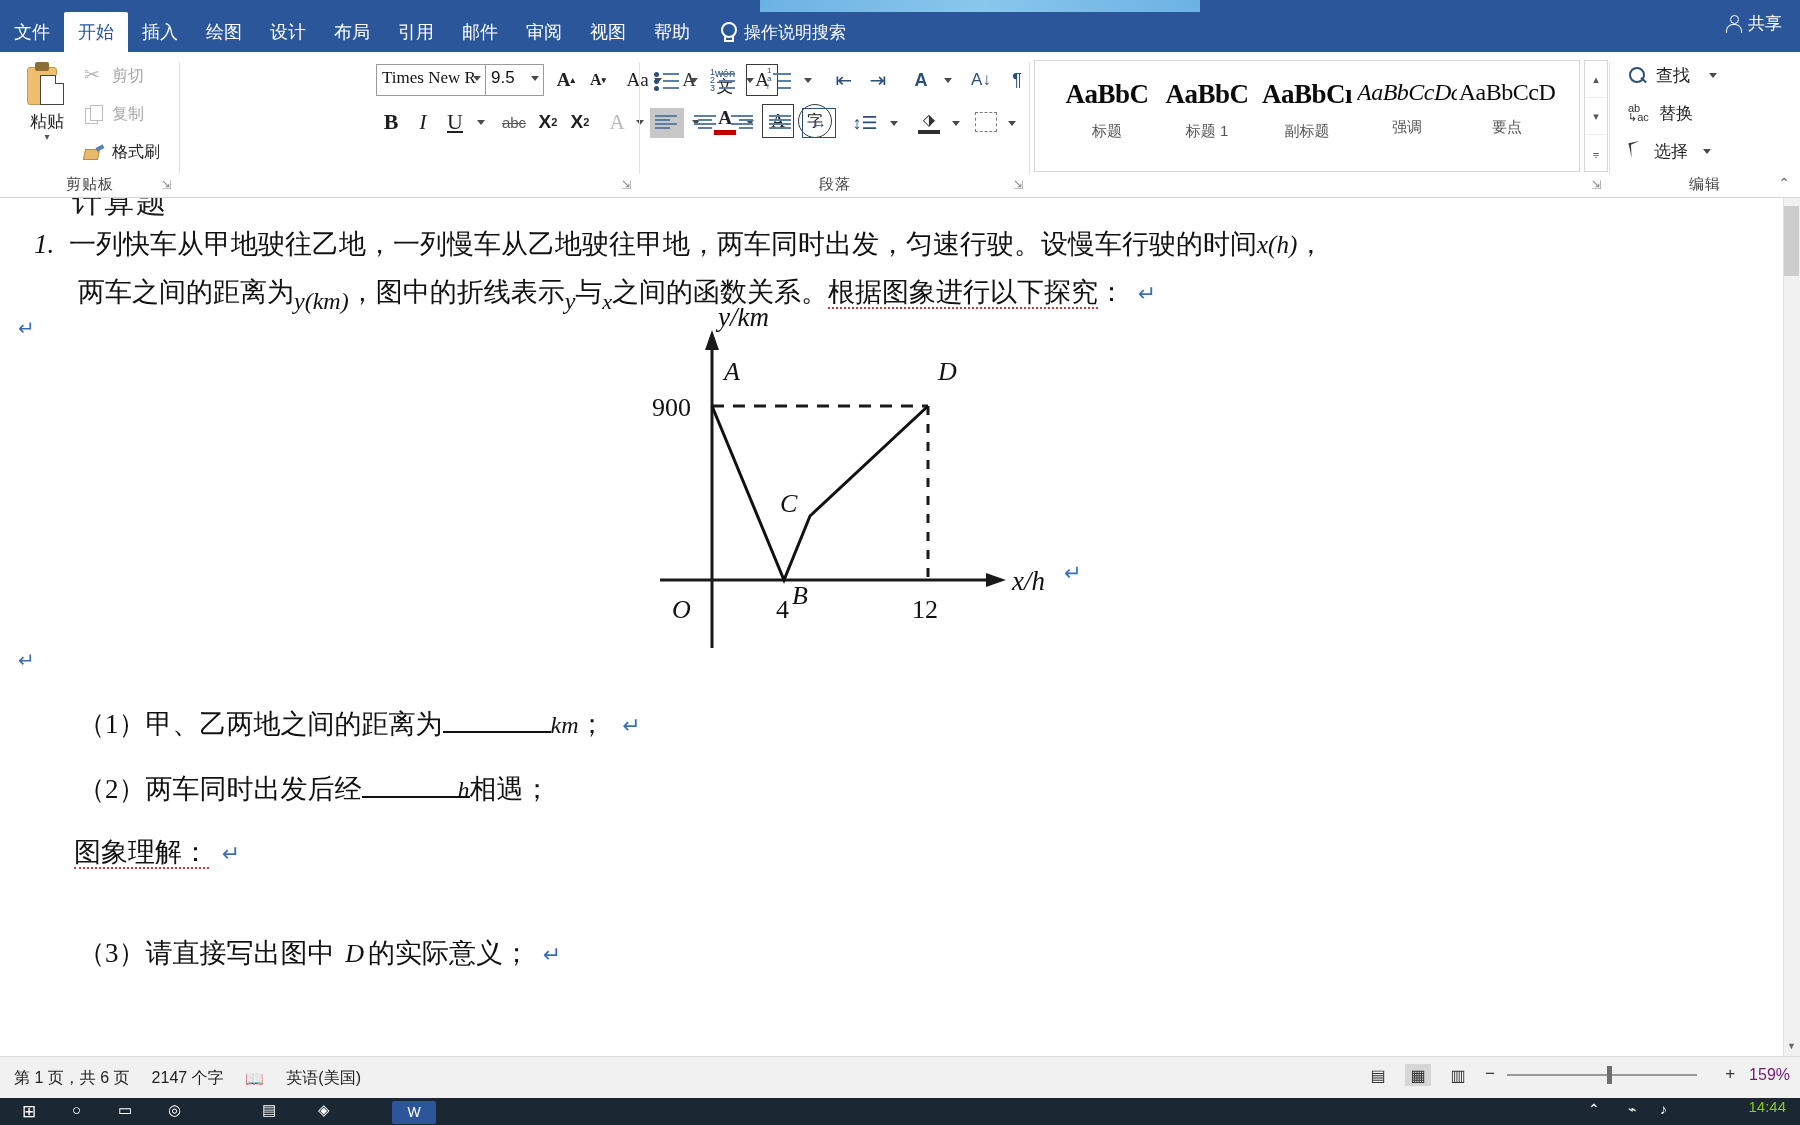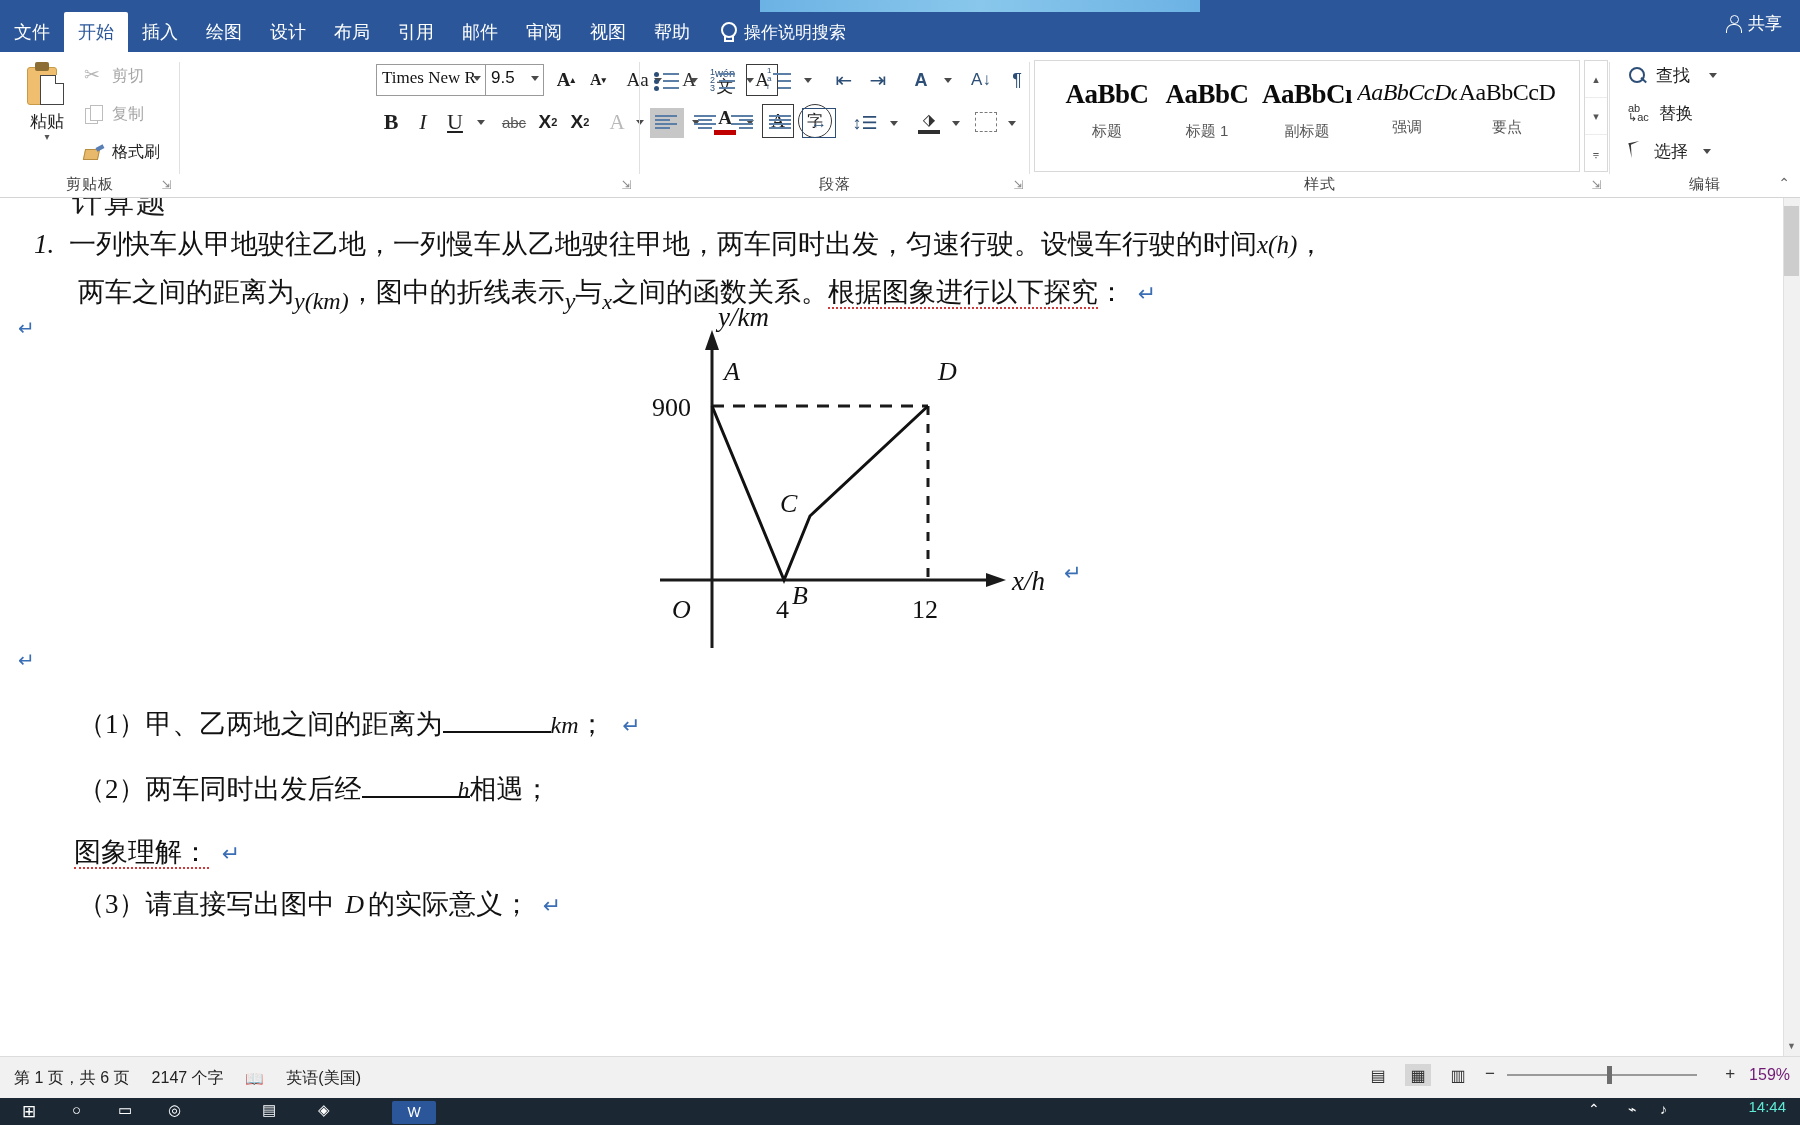--- a/index.html
+++ b/index.html
@@ -248,21 +248,21 @@
   .zoom-slider { position:absolute; width:190px; height:2px; background:#9a9a9a; top:10px;}
   .zoom-knob { position:absolute; left:100px; top:2px; width:5px; height:18px; background:#6e6e6e;}
   .zoomtxt { font-size:16px; color:#701a75; }
 
   
   .taskbar {
     position:absolute; left:0; top:1098px; width:1800px; height:27px;
     background:#1b2733;
   }
   .tb-ic { position:absolute; top:3px; width:22px; height:22px; }
-  .tb-time { position:absolute; right:14px; top:4px; color:#5eead4; font-size:15px; text-align:right; line-height:10px;}
+  .tb-time { position:absolute; right:14px; top:4px; color:#84cc16; font-size:15px; text-align:right; line-height:10px;}
 </style>
 </head>
 <body>
 
 <div id="app">
 
   <div class="tabbar">
     <div class="tab">文件</div>
     <div class="tab active">开始</div>
     <div class="tab">插入</div>
@@ -519,21 +519,20 @@
         <div class="stylecell">
           <div class="style-aa plain">AaBbCcD</div>
           <div class="style-nm">要点</div>
         </div>
       </div>
       <div class="stylescroll" style="left:554px;">
         <div class="ssbtn">▴</div>
         <div class="ssbtn">▾</div>
         <div class="ssbtn" style="border:none;">⩦</div>
       </div>
-      <div class="grp-label" style="left:0;width:580px;">样式</div>
       <div class="dialog-launcher" style="left:560px;">⇲</div>
       <div class="grp-sep" style="left:579px;"></div>
     </div>
 
     <div class="group" style="left:1610px;width:190px;">
       <div class="ed-item" style="left:18px;top:12px;">
         <span class="ic-find"></span>
         <span>查找</span>
         <span class="caret-sm" style="margin-left:10px;"></span>
       </div>
@@ -608,21 +607,21 @@
 
       <div class="pline" style="left:78px; top:575px;">
         <span>（2）两车同时出发后经</span><span class="ul-blank" style="width:108px;"></span><span class="mi" style="font-size:24px;margin-left:-12px;">h</span><span>相遇；</span>
       </div>
 
       <div class="pline" style="left:74px; top:638px;">
         <span class="squig">图象理解：</span>
         <span class="pilcrow" style="margin-left:6px;">↵</span>
       </div>
 
-      <div class="pline" style="left:78px; top:690px;">
+      <div class="pline" style="left:78px; top:739px;">
         <span>（3）请直接写出图中</span>
         <span class="mi" style="font-size:26px;margin:0 4px;">D</span><span>的实际意义；</span>
         <span class="pilcrow" style="margin-left:6px;">↵</span>
       </div>
 
 
     </div>
   </div>
 
   <div class="scroll-track"></div>

